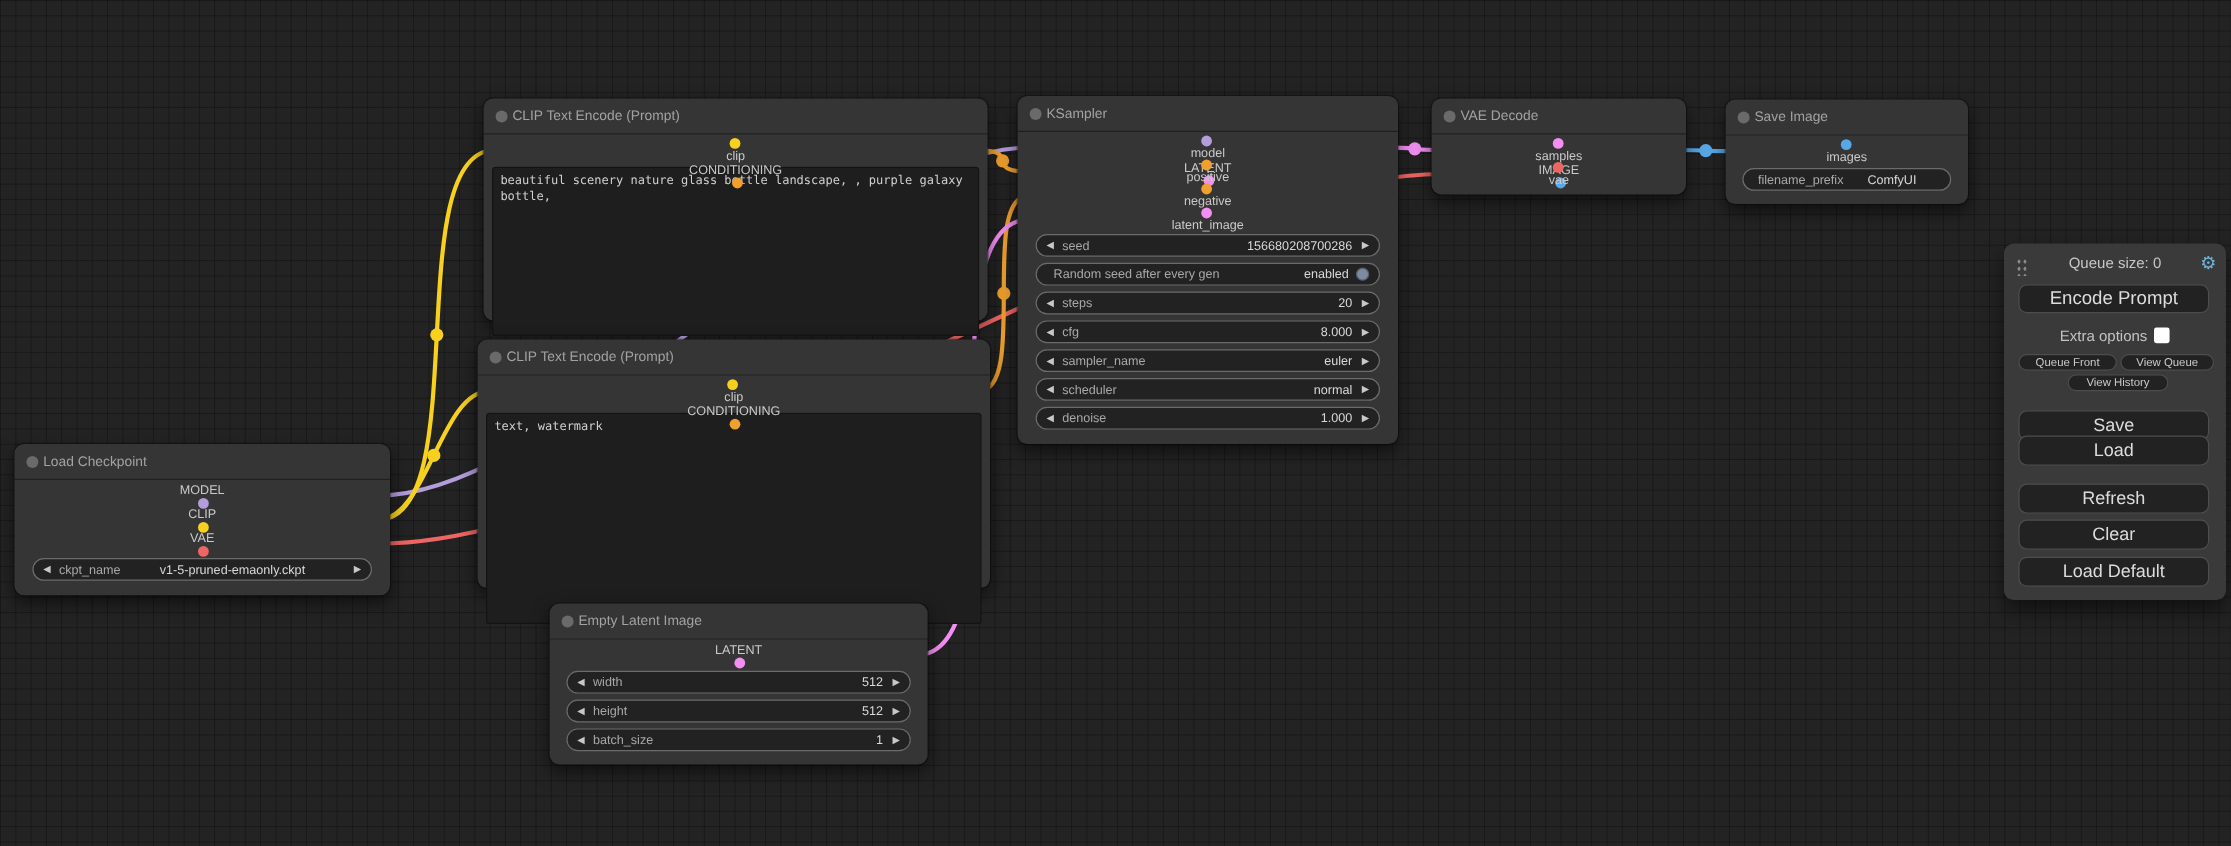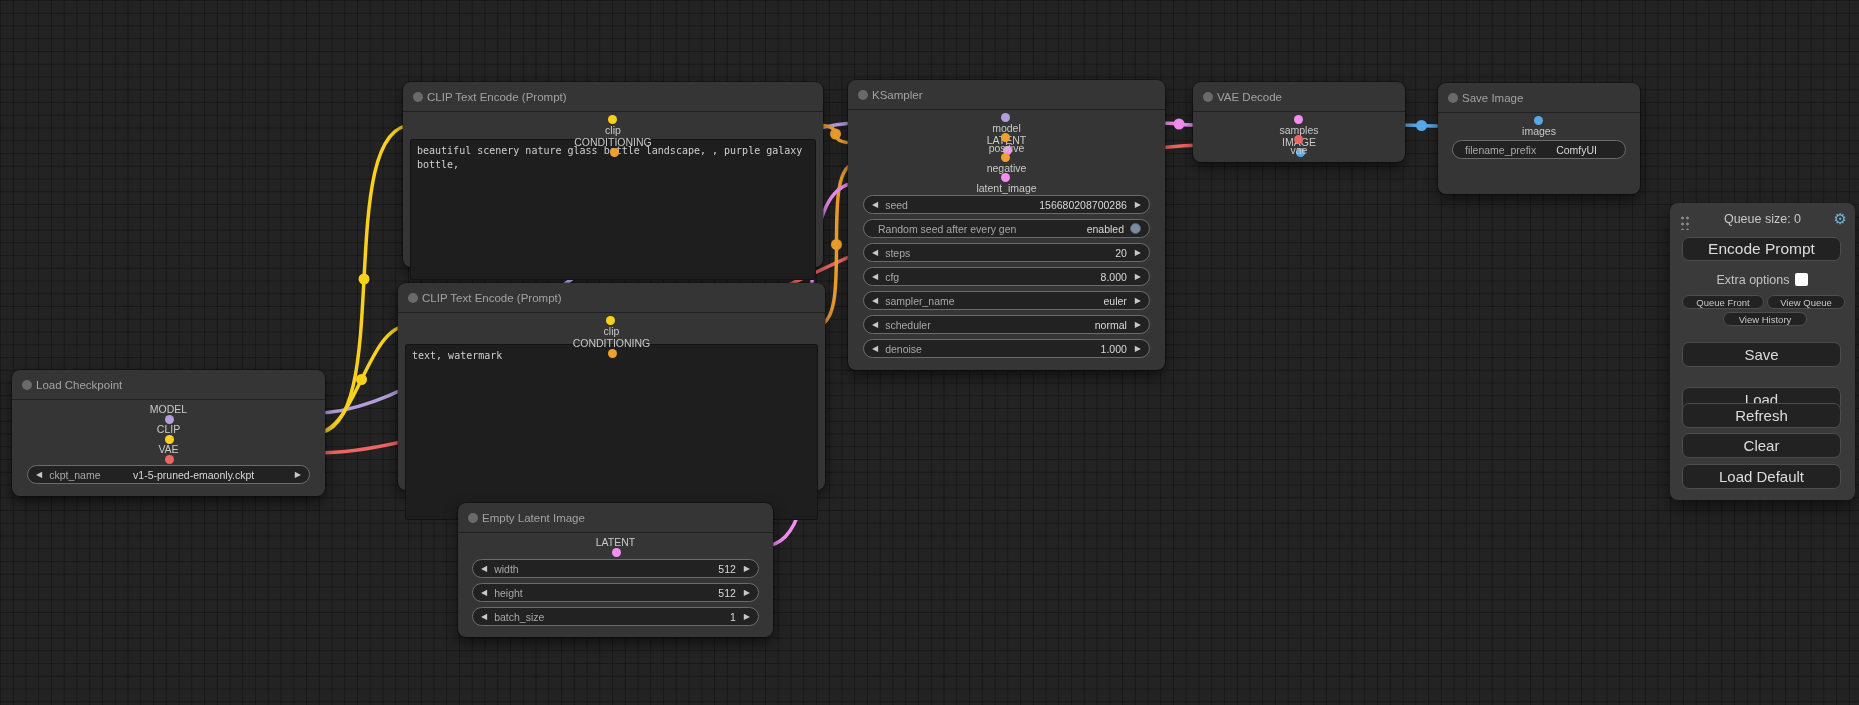--- a/index.html
+++ b/index.html
@@ -267,21 +267,21 @@
         <span class="ptext">IMAGE</span>
         <span class="pin out" style="background: rgb(88, 168, 230);"></span>
       </div>
       <div class="prow">
         <span class="pin in" style="background: rgb(238, 102, 99);"></span>
         <span class="ptext">vae</span>
       </div>
     </div>
   </div>
 
-  <div class="node" style="left:1438px;top:83px;width:202px;height:111px;">
+  <div class="node" style="left:1438px;top:83px;width:202px;height:87px;">
     <div class="ntitle">
       <span class="ndot"></span>
       <span class="ptext">Save Image</span>
     </div>
     <div class="nbody">
       <div class="prow">
         <span class="pin in" style="background: rgb(88, 168, 230);"></span>
         <span class="ptext">images</span>
       </div>
       <div class="widget" style="margin:4px 14px 0 14px;">
@@ -297,18 +297,18 @@
     <div id="q-gear">⚙</div>
     <div class="qbtn qbig" style="top:34px;height:24px;font-size:15.5px;">Encode Prompt</div>
     <div id="q-extra">
       <span>Extra options</span>
       <span id="q-check"></span>
     </div>
     <div class="qpill" style="left:12px;top:92px;width:82px;">Queue Front</div>
     <div class="qpill" style="left:97px;top:92px;width:78px;">View Queue</div>
     <div class="qpill" style="left:53px;top:109px;width:84px;">View History</div>
     <div class="qbtn qbig" style="top:139px;">Save</div>
-    <div class="qbtn qbig" style="top:184px;">Load</div>
+    <div class="qbtn qbig" style="top:160px;">Load</div>
     <div class="qbtn qbig" style="top:200px;">Refresh</div>
     <div class="qbtn qbig" style="top:230px;">Clear</div>
     <div class="qbtn qbig" style="top:261px;">Load Default</div>
   </div>
 </div>
 
 </body></html>

